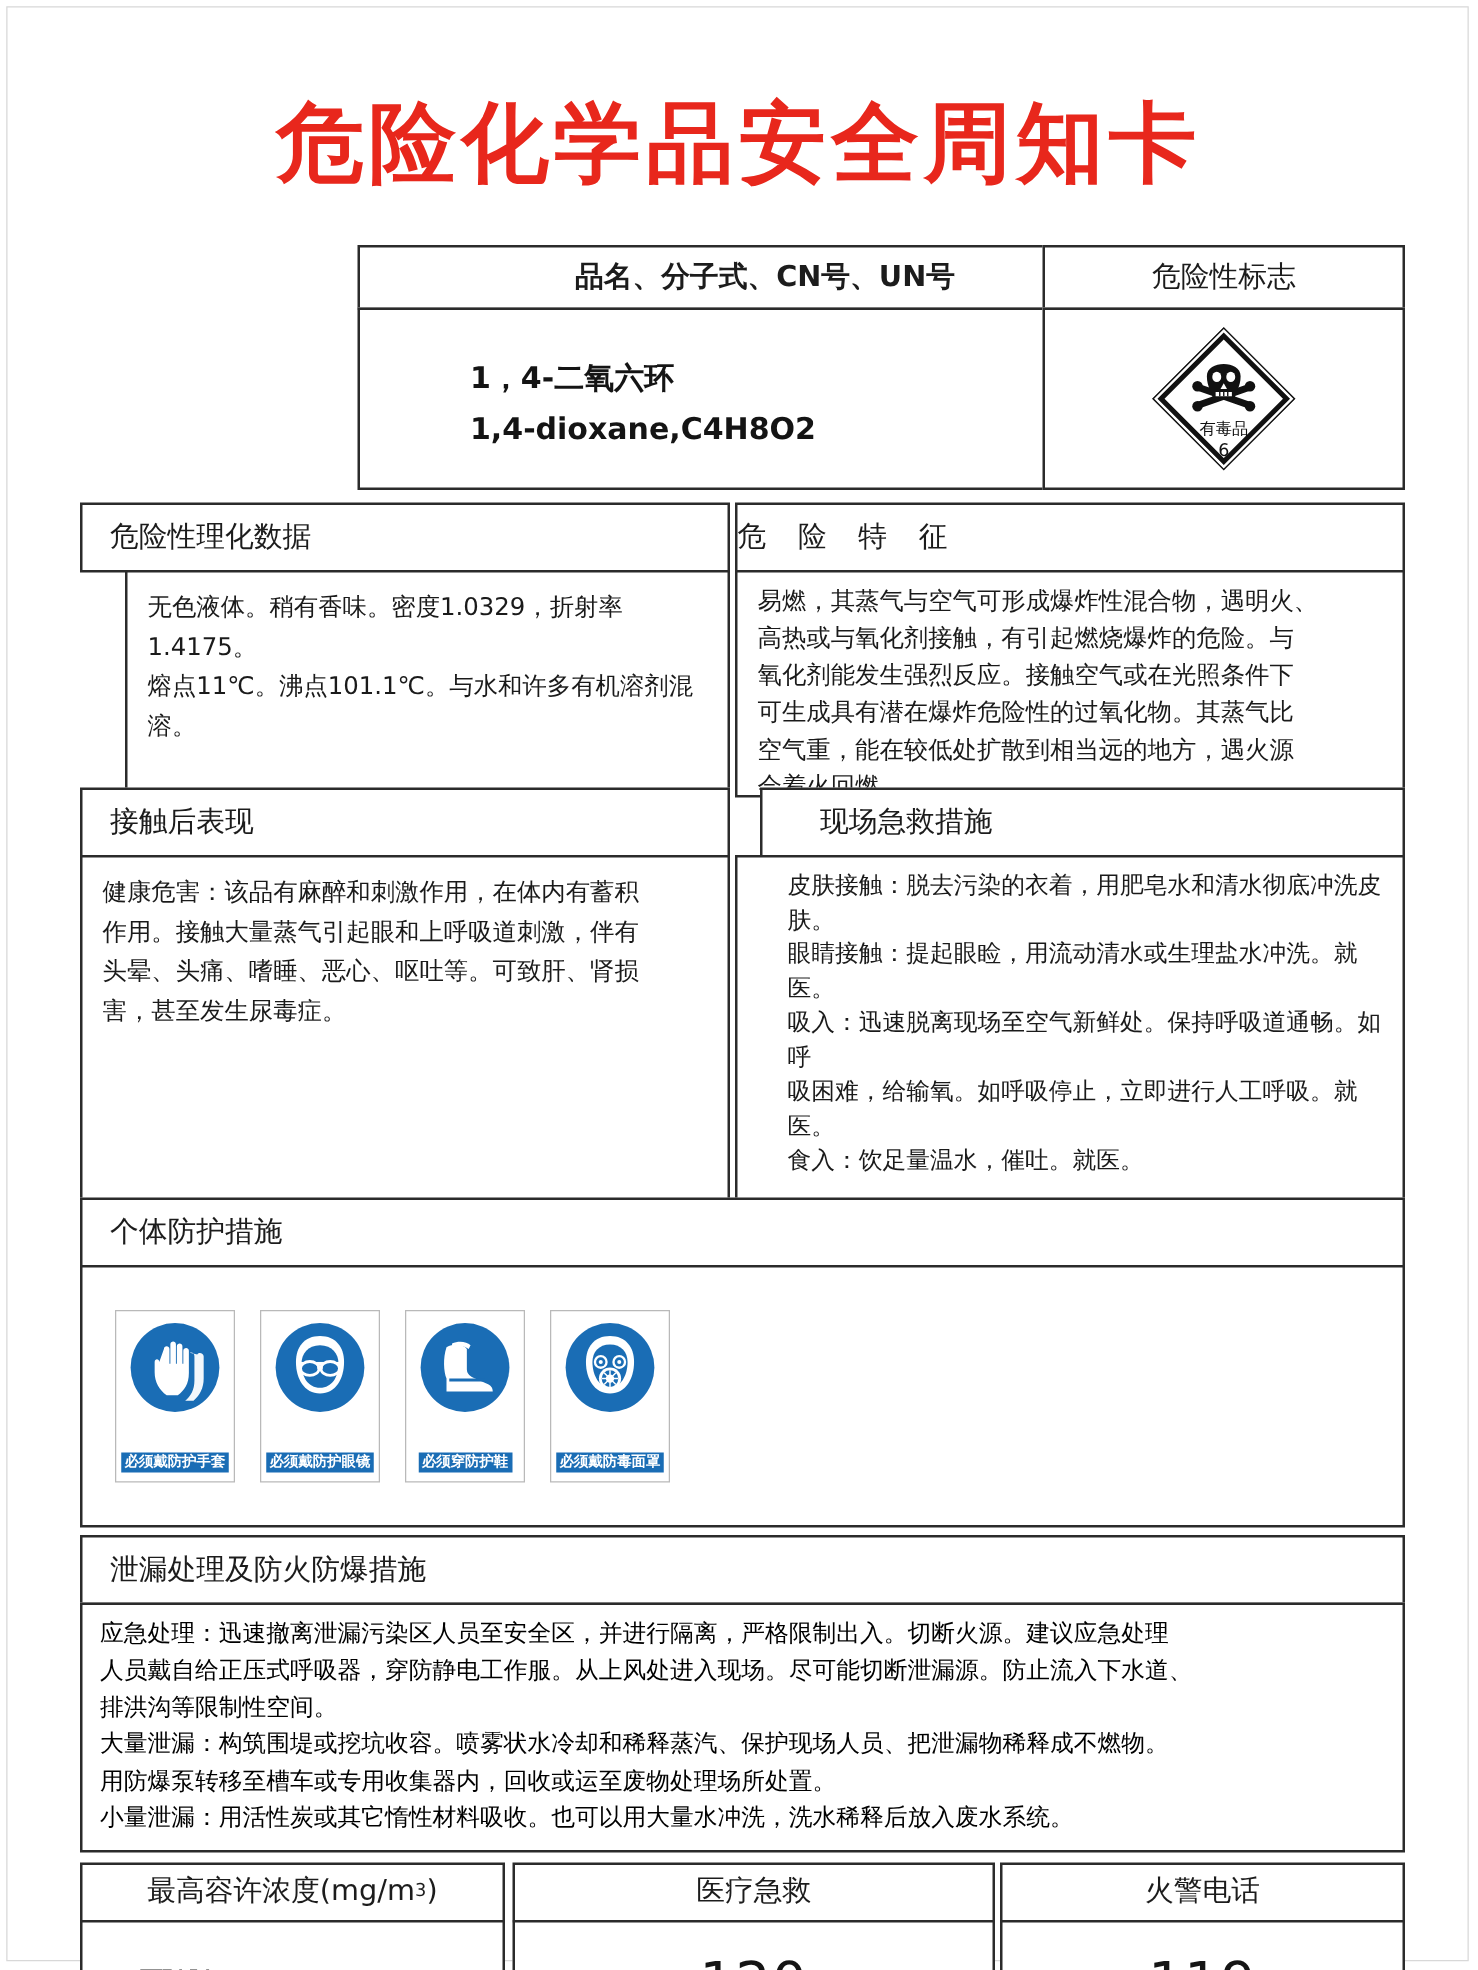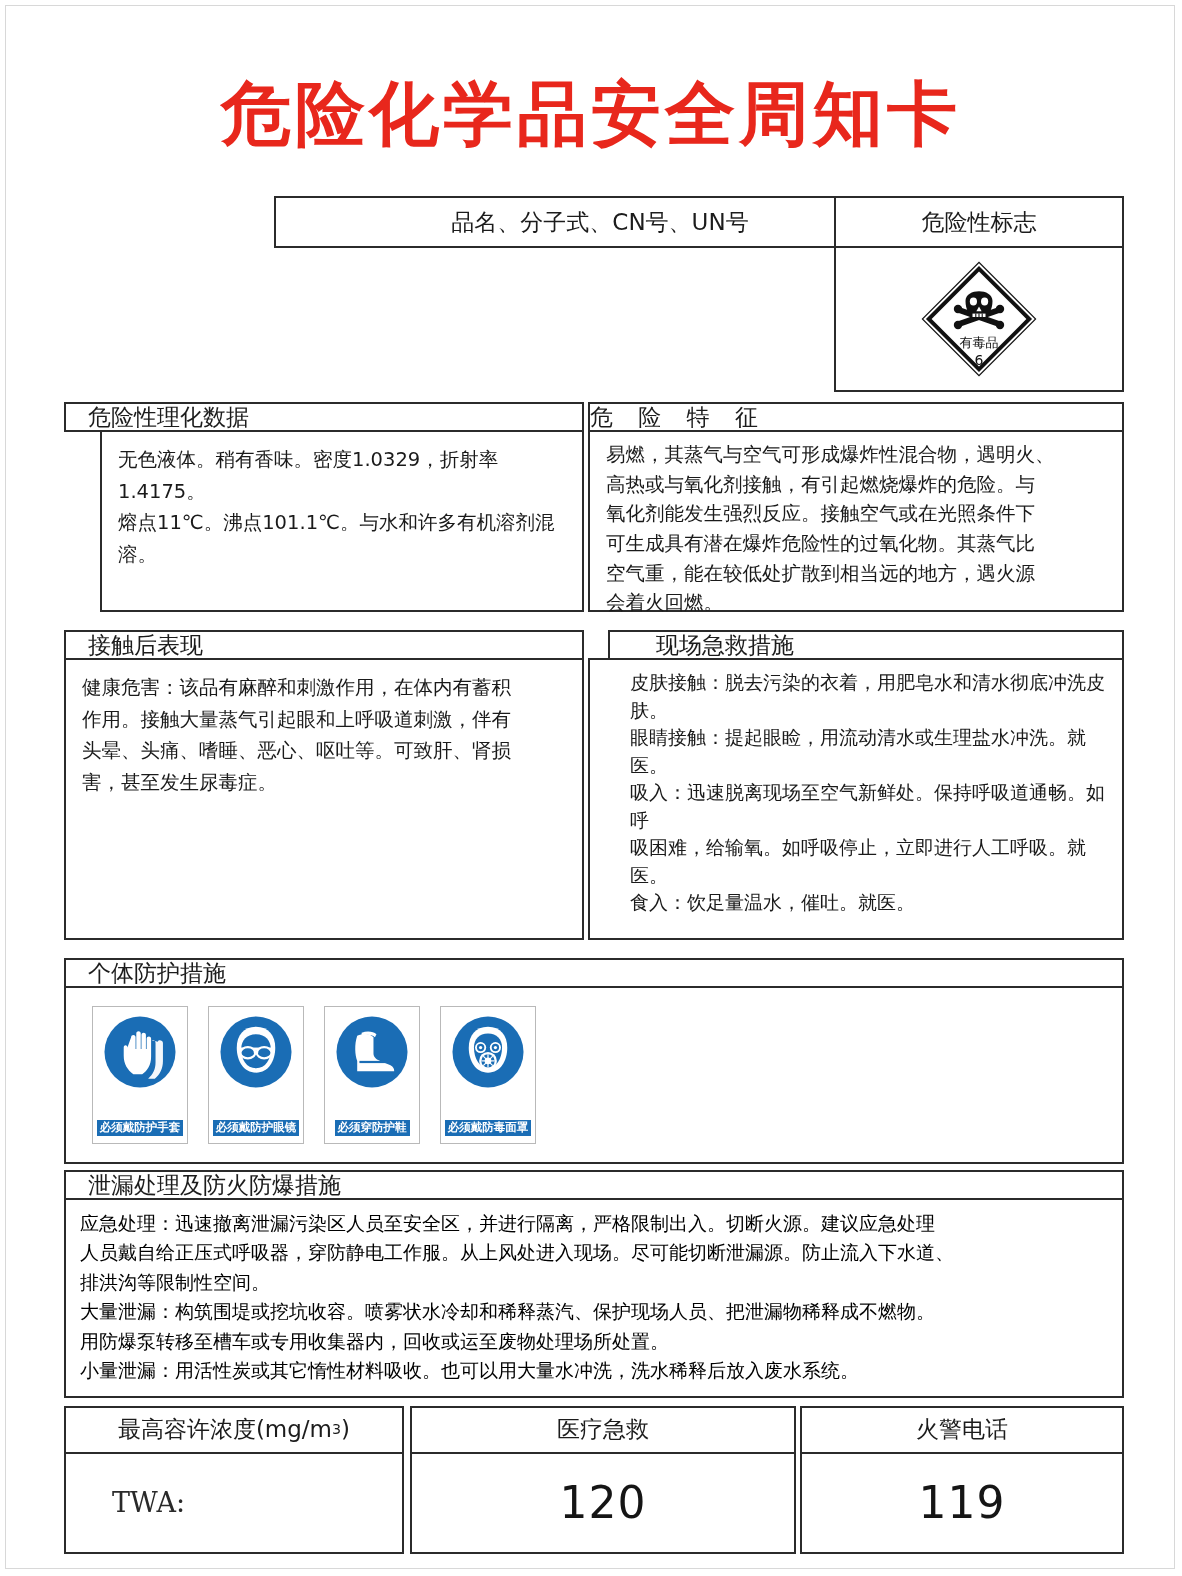--- a/index.html
+++ b/index.html
@@ -69,21 +69,21 @@
     line-height: 1.62;
     padding: 12px 14px 8px 16px;
     white-space: pre-wrap;
     box-sizing: border-box;
   }
   .body-txt.compact { line-height: 1.45; font-size: 19px; padding-top: 9px; }
 
   
   .row1 { position: relative; height: 198px; }
   .r1c1 { position: absolute; left: 0;    top: 0; width: 218px; }
-  .r1c2 { position: absolute; left: 210px;top: 0; width: 652px; }
+  .r1c2 { position: absolute; left: 222px;top: 0; width: 652px; font-weight: bold; }
   .r1c3 { position: absolute; left: 770px;top: 0; width: 290px; }
   .r1-head { height: 52px; }
   .r1-cell { height: 146px; margin-top: -2px; }
   .warnword {
     display: flex; align-items: center; justify-content: center;
     height: 100%; font-size: 36px; font-weight: bold; color: #111;
     letter-spacing: 3px;
   }
   .pname {
     padding: 34px 0 0 88px;
@@ -104,30 +104,30 @@
     position: relative;
     width: 116px;
     height: 116px;
   }
   .placard svg { display: block; }
 
   
   .row2 { position: relative; margin-top: 8px; height: 222px; }
   .c-left  { position: absolute; left: 0;    top: 0; width: 520px; }
   .c-right { position: absolute; left: 524px;top: 0; width: 536px; }
-  .sec-head { height: 30px; }
+  .sec-head { height: 56px; }
   .sec-body { margin-top: -2px; }
 
   
   .row3 { position: relative; margin-top: 6px; height: 322px; }
 
   
   .row4 { position: relative; margin-top: 6px; }
   .ppe-body {
-    height: 178px;
+    height: 210px;
     margin-top: -2px;
     display: flex;
     align-items: center;
     padding-left: 26px;
     gap: 20px;
     box-sizing: border-box;
   }
   .ppe-sign {
     width: 96px;
     height: 138px;
@@ -193,20 +193,26 @@
 
   <div class="title">危险化学品安全周知卡</div>
 
   <div class="card">
 
     <div class="row1">
 
 
       <div class="r1c2">
         <div class="hdr center r1-head">品名、分子式、CN号、UN号</div>
+        <div class="box r1-cell">
+          <div class="pname">
+            <div>1，4-二氧六环</div>
+            <div>1,4-dioxane,C4H8O2</div>
+          </div>
+        </div>
       </div>
 
       <div class="r1c3">
         <div class="hdr center r1-head">危险性标志</div>
         <div class="box r1-cell">
           <div class="placard-wrap">
             <div class="placard">
               <svg width="116" height="116" viewBox="0 0 116 116">
                 <g transform="translate(58,58) rotate(45) translate(-40,-40)">
                   <rect x="0" y="0" width="80" height="80" fill="#fff" stroke="#111" stroke-width="1.2"></rect>

